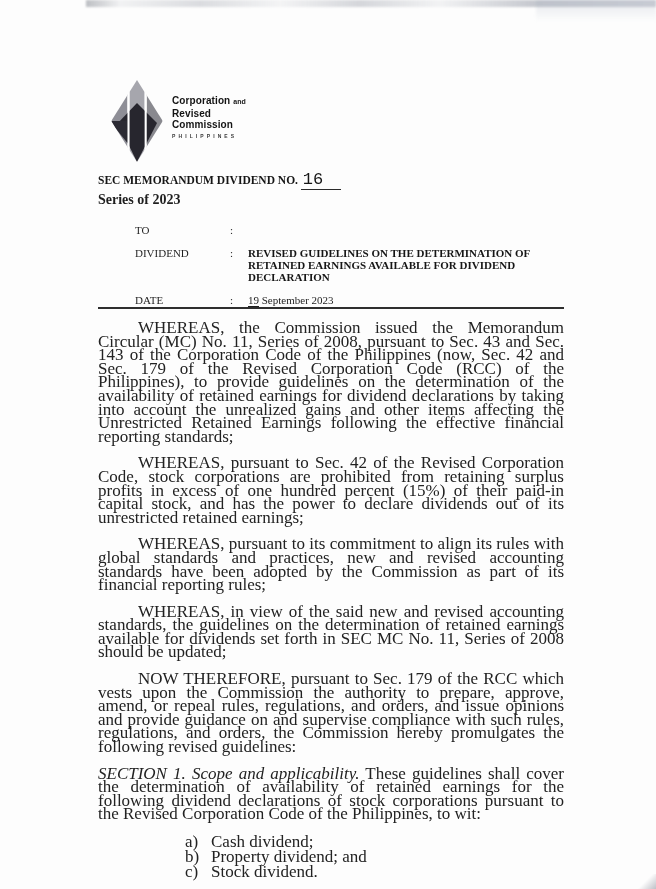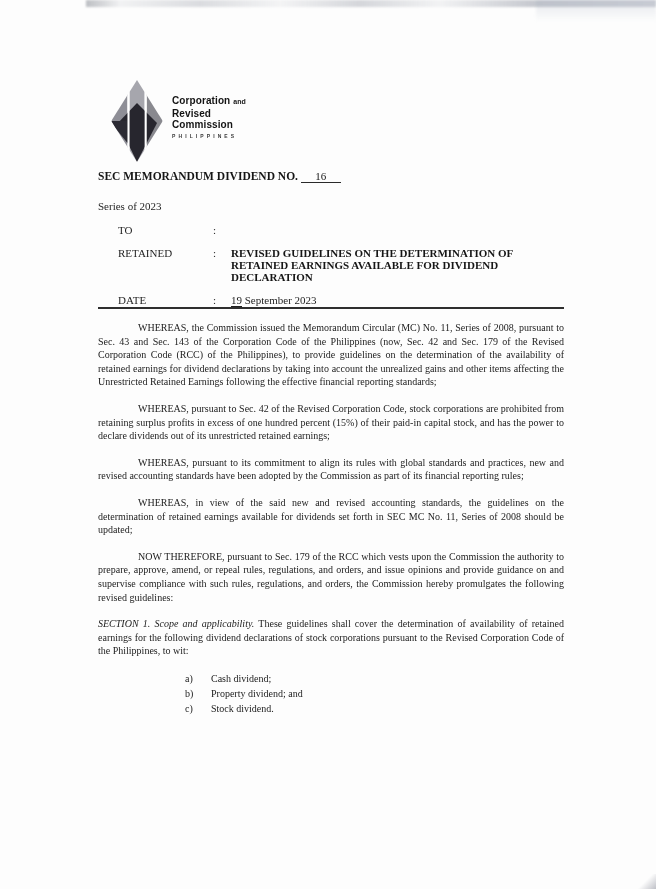--- a/index.html
+++ b/index.html
@@ -39,43 +39,43 @@
   .logo-mark { width: 54px; height: 82px; }
   .logo-text { margin-left: 8px; margin-top: 15px; font-family: "Liberation Sans", sans-serif; color: #141414; }
   .logo-line { font-weight: bold; font-size: 10px; line-height: 11.5px; letter-spacing: 0.1px; }
   .logo-and { font-size: 7px; font-weight: bold; }
   .logo-country { margin-top: 2px; font-size: 5px; font-weight: bold; letter-spacing: 3.1px; color: #3a3a3a; }
 
   
   .circular-head { position: absolute; left: 98px; top: 170px; width: 470px; }
   .circular-title { font-size: 11.5px; font-weight: bold; color: #161616; }
   .circular-no-blank {
-    display: inline-block; min-width: 40px; text-align: center;
+    display: inline-block; min-width: 40px; 
     border-bottom: 1.6px solid #2a2a2a; padding: 0 2px;
-    font-family: Liberation Serif, serif; font-weight: normal; font-size: 11px;
+    font-family: Liberation Mono, monospace; font-weight: normal; font-size: 17px;
   }
-  .series-line { font-size: 11px; margin-top: 17px; }
+  .series-line { font-size: 14px; margin-top: 2px; font-weight: bold; }
 
   
-  .meta { position: absolute; left: 118px; top: 224px; width: 430px; font-size: 11px; }
+  .meta { position: absolute; left: 135px; top: 224px; width: 430px; font-size: 11px; }
   .meta-row { display: grid; grid-template-columns: 95px 18px 317px; margin-bottom: 11px; }
   .meta-label { font-weight: normal; }
   .meta-colon { text-align: left; }
   .meta-value-bold { font-weight: bold; color: #161616; }
   .meta-day { text-decoration: underline; text-decoration-thickness: 1.4px; text-underline-offset: 1.5px; }
 
   .rule {
     position: absolute; left: 98px; top: 307px; width: 466px; height: 2px;
     background: #2e2e2e; border: none;
   }
 
   
   .body-text {
     position: absolute; left: 98px; top: 321px; width: 466px;
-    font-size: 10px; line-height: 13.6px; text-align: justify; color: #222222;
+    font-size: 17px; line-height: 13.6px; text-align: justify; color: #222222;
   }
   .body-text p { margin: 0 0 13px 0; text-indent: 40px; }
   .sec-heading { font-weight: normal; font-style: italic; }
   .section-para { text-indent: 0 !important; }
 
   .dividend-list { margin: 1px 0 0 87px; line-height: 15.2px; }
   .dividend-item { display: flex; }
   .dividend-marker { width: 26px; flex: 0 0 26px; }
 </style>
 </head>
@@ -119,21 +119,21 @@
     </div>
     <div class="series-line">Series of 2023</div>
   </div>
 
   <div class="meta">
     <div class="meta-row">
       <span class="meta-label">TO</span>
       <span class="meta-colon">:</span>
     </div>
     <div class="meta-row">
-      <span class="meta-label">RETAINED</span>
+      <span class="meta-label">DIVIDEND</span>
       <span class="meta-colon">:</span>
       <span class="meta-value-bold">REVISED GUIDELINES ON THE DETERMINATION OF RETAINED EARNINGS AVAILABLE FOR DIVIDEND DECLARATION</span>
     </div>
     <div class="meta-row">
       <span class="meta-label">DATE</span>
       <span class="meta-colon">:</span>
       <span>
         <span class="meta-day">19</span>
         <span>September 2023</span>
       </span>

